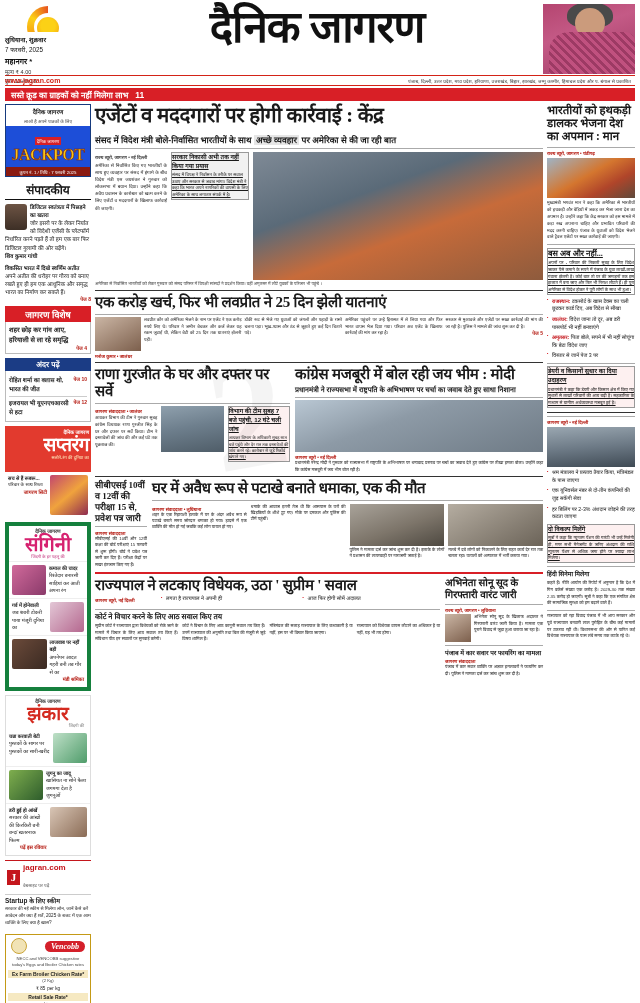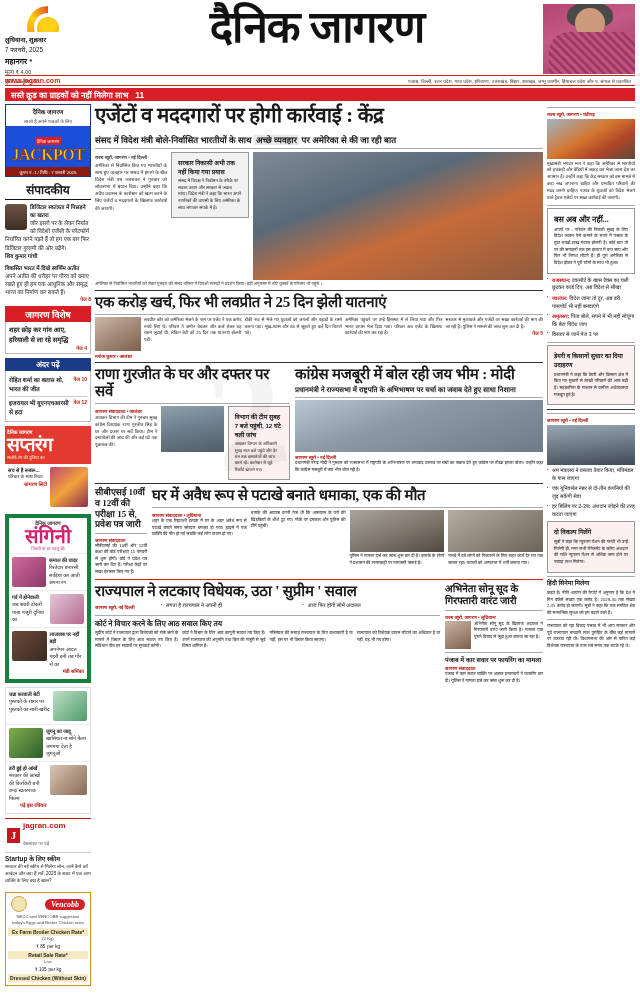--- a/index.html
+++ b/index.html
@@ -78,21 +78,21 @@
   .ed-item { margin-bottom:4px; }
   .ed-title { font-size:5.6px; font-weight:bold; line-height:1.45; }
   .ed-face { float:left; width:22px; height:26px; margin:1px 3px 1px 0; background:linear-gradient(180deg,#6d5444,#3d2f26); border-radius:3px; }
   .pgref { color:#b51b12; font-size:5px; font-weight:bold; text-align:right; }
 
   .jv-box { border:1px solid #bbb; border-top:none; padding:3px 3px 2px; }
   .jv-line { font-size:6.6px; font-weight:bold; line-height:1.5; }
   .inner-item { font-size:6px; font-weight:bold; line-height:1.5; border-bottom:.6px solid #ccc; padding:2px 0; }
   .inner-item .pg { color:#b51b12; float:right; font-size:5px; }
 
-  .saptrang { background:#e23a2e; text-align:left; padding:3px 2px 4px; margin-top:4px; }
+  .saptrang { background:#e23a2e; text-align:right; padding:3px 2px 12px; margin-top:4px; }
   .sp-top { font-size:5px; color:#fff; font-weight:bold; }
   .sp-word { font-family:"Liberation Serif",serif; font-size:19px; font-weight:bold; color:#fff; line-height:1; letter-spacing:-0.5px;}
   .sp-sub { font-size:4.4px; color:#fff3c4; }
   .sp-body { background:#fff; padding:3px; display:flex; gap:3px; }
   .sp-img { width:38px; height:40px; background:linear-gradient(140deg,#c2466f,#f0a33d,#8e2b50); border-radius:2px; }
 
   .sangini { background:#fff; border:4px solid #15803d; margin-top:4px; }
   .sg-head { text-align:center; padding:2px; border-bottom:1px solid #eee; }
   .sg-brand { font-size:5px; font-weight:bold; color:#333; }
   .sg-word { font-family:"Liberation Serif",serif; font-size:20px; font-weight:bold; color:#d6216f; line-height:1; }
@@ -150,21 +150,21 @@
   .photo.bikes { background:linear-gradient(175deg,#9aa7b1,#6d7a86 50%,#3f4a54); }
   .photo.person { background:linear-gradient(150deg,#cbb6a5,#7c5f4c); }
   .cap { font-size:4.3px; color:#444; line-height:1.35; margin-top:1px; }
 
   .cols2 { display:flex; gap:4px; }
   .cols3 { display:flex; gap:4px; }
   .cols4 { display:flex; gap:4px; }
   .cols5 { display:flex; gap:3px; }
   .c { flex:1; }
 
-  .boxed { border:1px solid #999; padding:6px; }
+  .boxed { border:1px solid #999; padding:0;text-decoration:underline; }
   .boxed-t { font-size:6.2px; font-weight:bold; line-height:1.4; margin-bottom:2px; }
   .tinted { background:#fdf0f0; }
   .tinted2 { background:#f1f1f1; }
 
   .bul { font-size:5.2px; line-height:1.5; margin-bottom:2.5px; padding-left:5px; position:relative; }
   .bul:before { content:"▪"; position:absolute; left:0; top:-0.5px; color:#d81f26; font-size:4px; }
   .bul b { color:#c4161c; }
 
   .watermark { position:absolute; left:210px; top:330px; font-size:150px; color:rgba(0,0,0,0.045);
      font-family:"Liberation Serif",serif; font-weight:bold; pointer-events:none; transform:rotate(-10deg); }
@@ -306,20 +306,25 @@
           <div class="sg-img c"></div>
           <div class="sg-cap">
             <b>लाजवाब पर नहीं बड़ी</b>
             <div>अपनेपन आदत गहरी बनी तब गौर से का</div>
             <div class="pgref">मंडी श्रमिका</div>
           </div>
         </div>
       </div>
 
       <div class="jhankar">
+        <div class="jh-head">
+          <div class="sg-brand">दैनिक जागरण</div>
+          <div class="jh-word">झंकार</div>
+          <div class="jh-sub">जिंदगी की</div>
+        </div>
         <div class="sg-row">
           <div class="sg-cap">
             <b>चन्ना करवाती बेटी</b>
             <div>पुस्तकों के सागर पर पुस्तकों का सारी-खरीद</div>
           </div>
           <div class="sg-img b" style="background:linear-gradient(135deg,#bfe0c8,#4f9c6a)"></div>
         </div>
         <div class="sg-row">
           <div class="sg-img a" style="background:linear-gradient(135deg,#7fae4e,#2e5d2c)"></div>
           <div class="sg-cap">
@@ -542,20 +547,21 @@
           <div class="byline">जागरण संवाददाता</div>
           <div style="font-size:4.3px;line-height:1.5;text-align:justify">पंजाब में कार सवार व्यक्ति पर अज्ञात हमलावरों ने फायरिंग कर दी। पुलिस ने मामला दर्ज कर जांच शुरू कर दी है।</div>
         </div>
       </div>
 
     </div>
 
     <div class="col-right">
 
       <div>
+        <div class="h3">भारतीयों को हथकड़ी डालकर भेजना देश का अपमान : मान</div>
         <div class="rule thin"></div>
         <div class="byline">राज्य ब्यूरो, जागरण • चंडीगढ़</div>
         <div class="photo turban" style="height:40px;margin:2px 0"></div>
         <div style="font-size:4.4px;line-height:1.55;text-align:justify">मुख्यमंत्री भगवंत मान ने कहा कि अमेरिका से भारतीयों को हथकड़ी और बेड़ियों में जकड़ कर भेजा जाना देश का अपमान है। उन्होंने कहा कि केंद्र सरकार को इस मामले में कड़ा रुख अपनाना चाहिए और प्रभावित परिवारों की मदद करनी चाहिए। पंजाब के युवाओं को विदेश भेजने वाले ट्रैवल एजेंटों पर सख्त कार्रवाई की जाएगी।</div>
       </div>
 
       <div class="rule thin"></div>
 
       <div class="boxed" style="margin-top:2px">
         <div class="h4" style="font-size:8px">बस अब और नहीं...</div>

